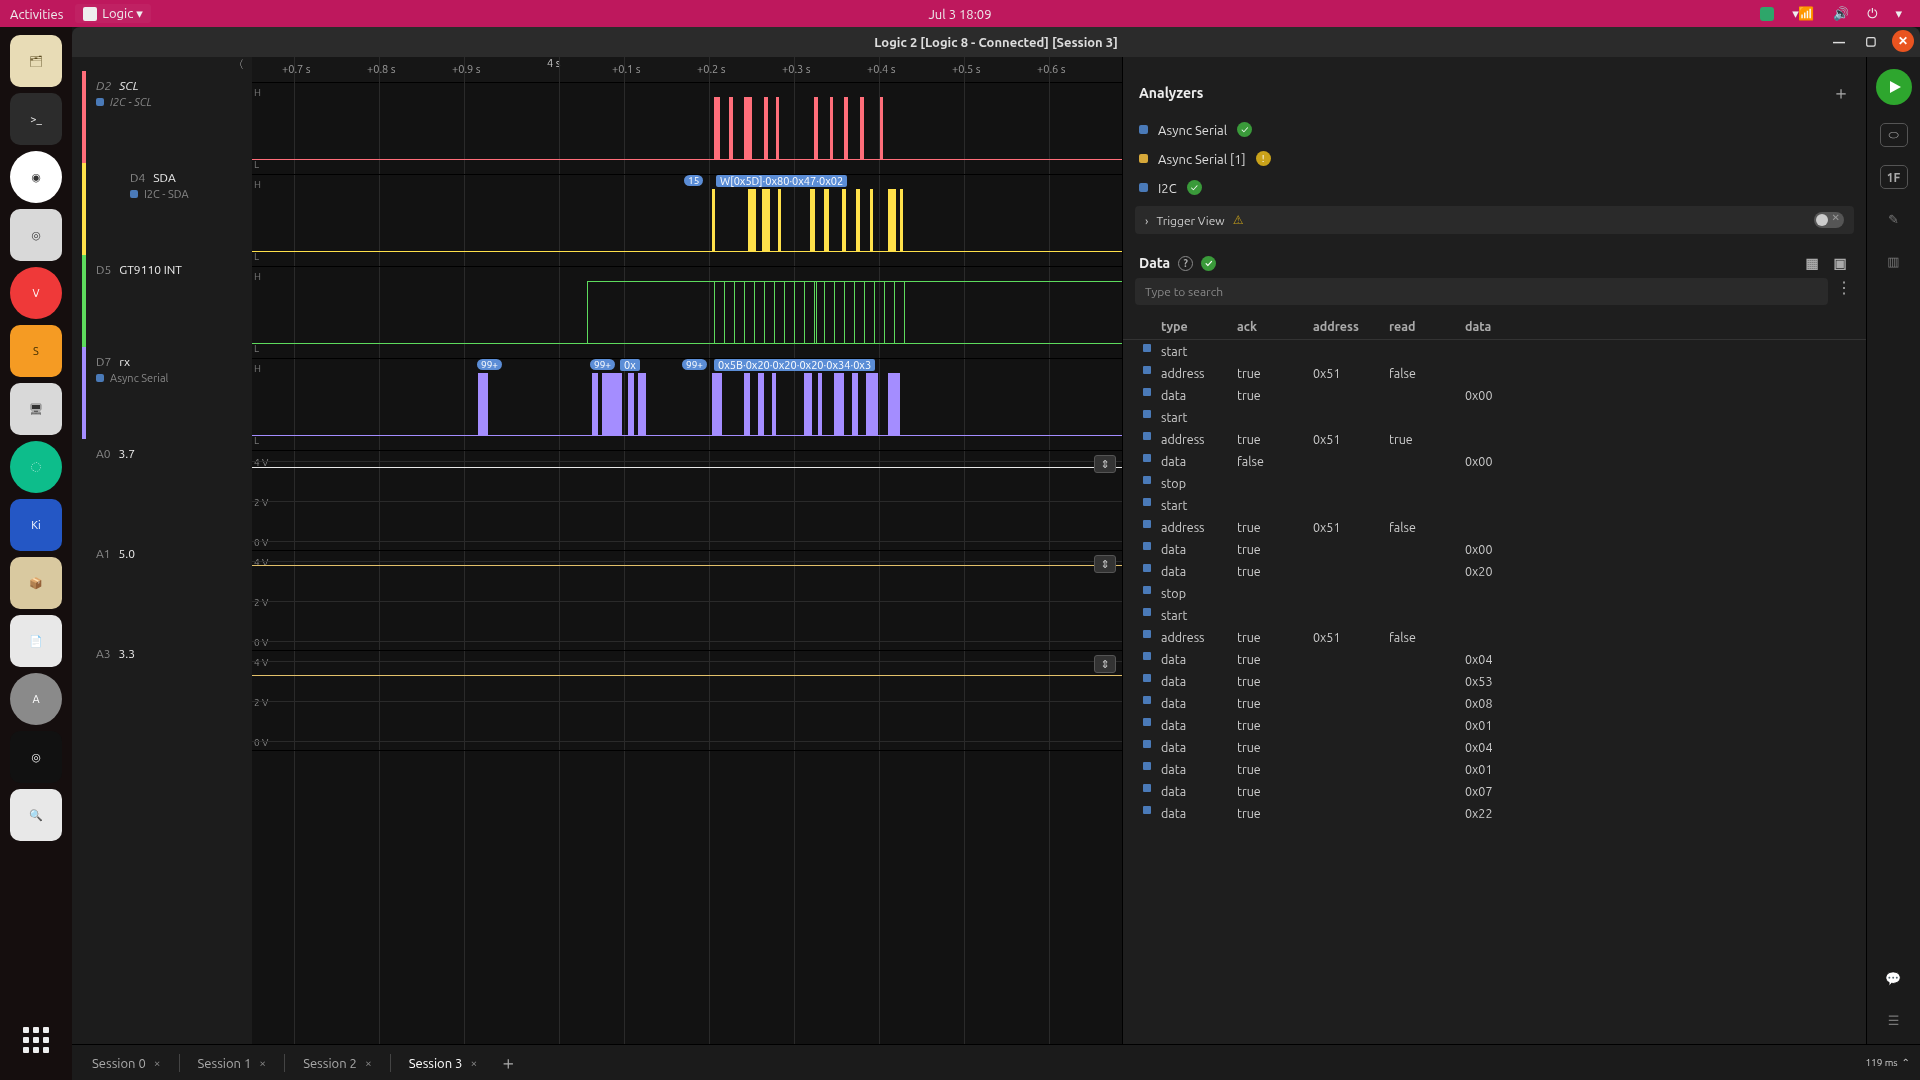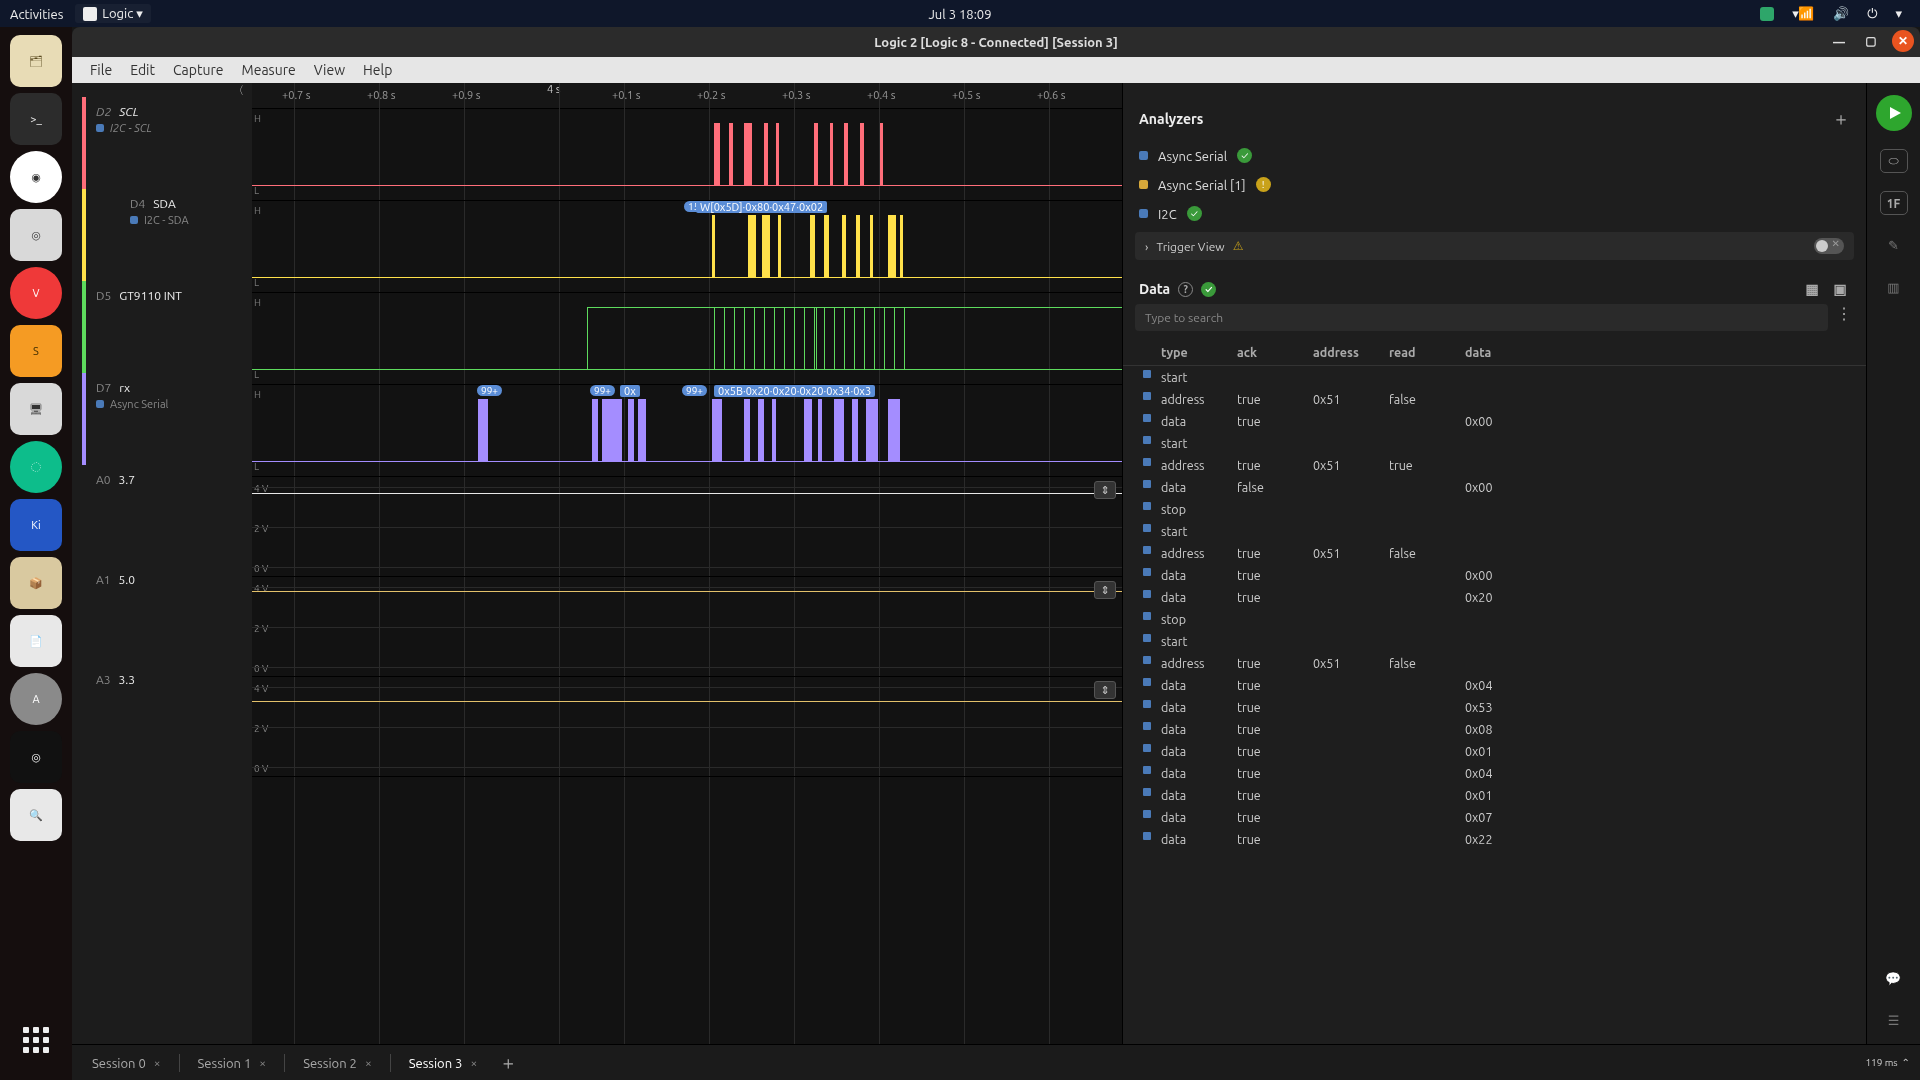--- a/index.html
+++ b/index.html
@@ -1,18 +1,18 @@
 <!DOCTYPE html>
 <html><head>
 <meta charset="utf-8">
 <style>
 *{box-sizing:border-box;margin:0;padding:0;font-family:Ubuntu,"Segoe UI",Arial,sans-serif}
 html,body{width:1920px;height:1080px;overflow:hidden;background:#000;color:#ddd;font-size:13px}
 
-.gnome-bar{position:absolute;top:0;left:0;right:0;height:27px;background:#0f172a;display:flex;align-items:center;color:#eee;z-index:100}
+.gnome-bar{position:absolute;top:0;left:0;right:0;height:27px;background:#be185d;display:flex;align-items:center;color:#eee;z-index:100}
 .gnome-bar .left{display:flex;gap:6px;align-items:center;padding-left:10px}
 .gnome-bar .center{position:absolute;left:50%;transform:translateX(-50%)}
 .gnome-bar .right{margin-left:auto;display:flex;gap:18px;align-items:center;padding-right:18px}
 .gnome-bar .item{font-size:13px}
 .app-ind{display:flex;align-items:center;gap:5px;background:rgba(255,255,255,0.04);padding:2px 8px;border-radius:3px;margin-left:6px}
 .ind-icon{width:14px;height:14px;background:#eee;border-radius:2px}
 
 .dock{position:absolute;top:27px;left:0;width:72px;bottom:0;background:rgba(30,20,20,.7);display:flex;flex-direction:column;align-items:center;padding-top:8px;gap:6px;z-index:90}
 .dock .dicon{width:52px;height:52px;border-radius:10px;display:flex;align-items:center;justify-content:center;font-size:11px;color:#fff}
 .dock .apps{margin-top:auto;margin-bottom:14px}
@@ -147,28 +147,20 @@
 
 <div class="win">
   <div class="titlebar">
     <span>Logic 2 [Logic 8 - Connected] [Session 3]</span>
     <div class="winbtns">
       <span class="wbtn">—</span>
       <span class="wbtn">▢</span>
       <span class="wbtn wclose">✕</span>
     </div>
   </div>
-  <div class="menubar" id="menubar">
-      <span>File</span>
-      <span>Edit</span>
-      <span>Capture</span>
-      <span>Measure</span>
-      <span>View</span>
-      <span>Help</span>
-    </div>
 
   <div class="body">
     <div class="left-strip"></div>
 
     <div class="ch-col" id="ch-col">
       <div class="collapse-arrow">〈</div>
     <div class="ch-row" style="height: 92px; border-left-color: rgb(255, 110, 122); font-style: italic;">
           <div><span class="ch-id">D2</span><span style="color:#eee">SCL</span></div>
           <div class="ch-sub"><span class="sub-dot" style="background:#4a7ab8"></span>I2C - SCL</div>
         </div>
@@ -241,21 +233,21 @@
           <div class="pulse" style="left: 510px; width: 8px; background: rgb(255, 225, 74); top: 14px; bottom: 14px;"></div>
           <div class="pulse" style="left: 526px; width: 3px; background: rgb(255, 225, 74); top: 14px; bottom: 14px;"></div>
           <div class="pulse" style="left: 558px; width: 5px; background: rgb(255, 225, 74); top: 14px; bottom: 14px;"></div>
           <div class="pulse" style="left: 572px; width: 5px; background: rgb(255, 225, 74); top: 14px; bottom: 14px;"></div>
           <div class="pulse" style="left: 590px; width: 4px; background: rgb(255, 225, 74); top: 14px; bottom: 14px;"></div>
           <div class="pulse" style="left: 604px; width: 4px; background: rgb(255, 225, 74); top: 14px; bottom: 14px;"></div>
           <div class="pulse" style="left: 618px; width: 3px; background: rgb(255, 225, 74); top: 14px; bottom: 14px;"></div>
           <div class="pulse" style="left: 636px; width: 8px; background: rgb(255, 225, 74); top: 14px; bottom: 14px;"></div>
           <div class="pulse" style="left: 648px; width: 3px; background: rgb(255, 225, 74); top: 14px; bottom: 14px;"></div>
           <div class="dec-badge" style="left: 432px;">15</div>
-          <div class="dec-label" style="left: 444px;">W[0x5D]·0x80·0x47·0x02</div>
+          <div class="dec-label" style="left: 464px;">W[0x5D]·0x80·0x47·0x02</div>
         </div>
         <div class="lane" style="top: 210px; height: 92px;">
           <span class="hl" style="top:4px">H</span>
           <span class="hl" style="bottom:4px">L</span>
           <div style="position: absolute; left: 0px; right: 0px; bottom: 14px; height: 1px; background: rgb(93, 219, 93);"></div>
           <div style="position: absolute; left: 335px; width: 230px; top: 14px; bottom: 14px; border-top: 1px solid rgb(93, 219, 93); border-right: 1px solid rgb(93, 219, 93); border-left: 1px solid rgb(93, 219, 93); border-image: initial; border-bottom: none;"></div>
           <div style="position: absolute; left: 565px; right: 0px; top: 14px; height: 1px; background: rgb(93, 219, 93);"></div>
           <div style="position: absolute; top: 14px; bottom: 14px; width: 1px; background: rgb(93, 219, 93); left: 462px;"></div>
           <div style="position: absolute; top: 14px; bottom: 14px; width: 1px; background: rgb(93, 219, 93); left: 472px;"></div>
           <div style="position: absolute; top: 14px; bottom: 14px; width: 1px; background: rgb(93, 219, 93); left: 482px;"></div>

